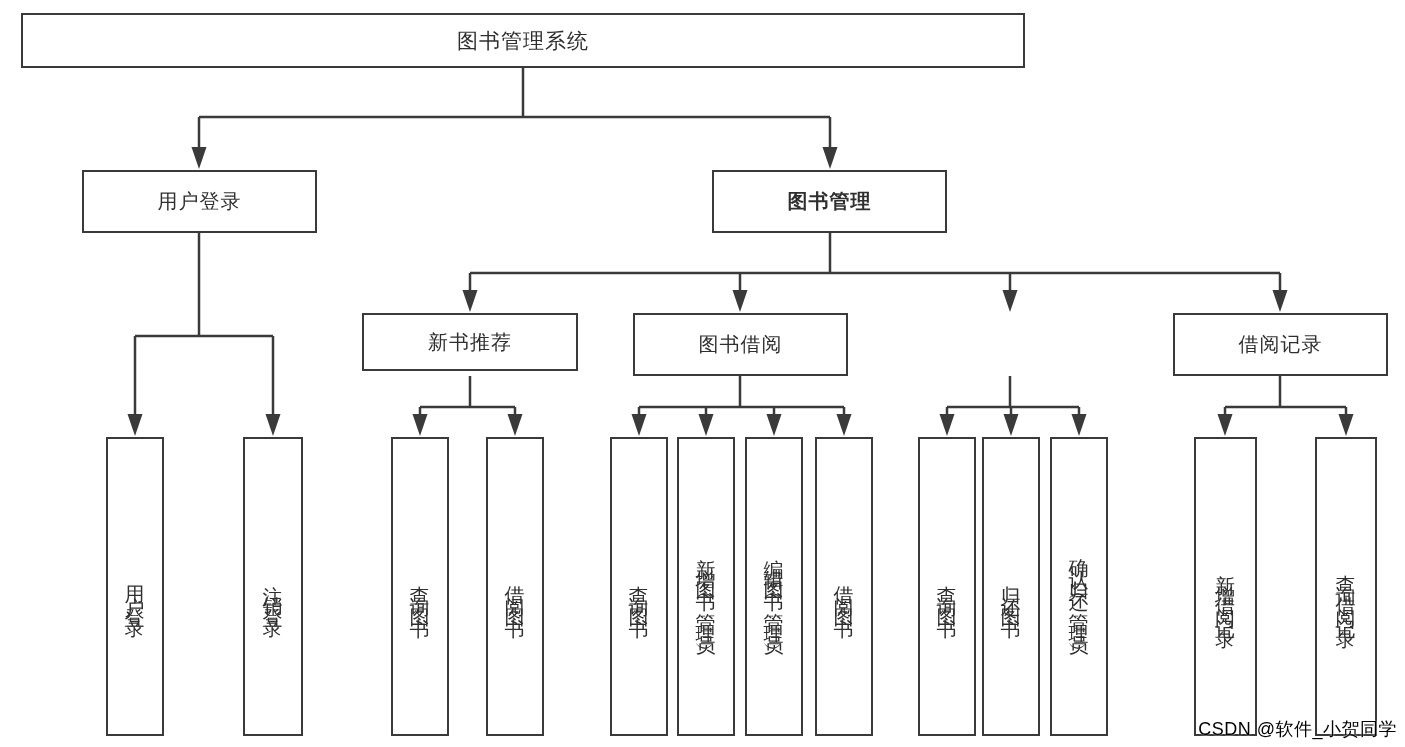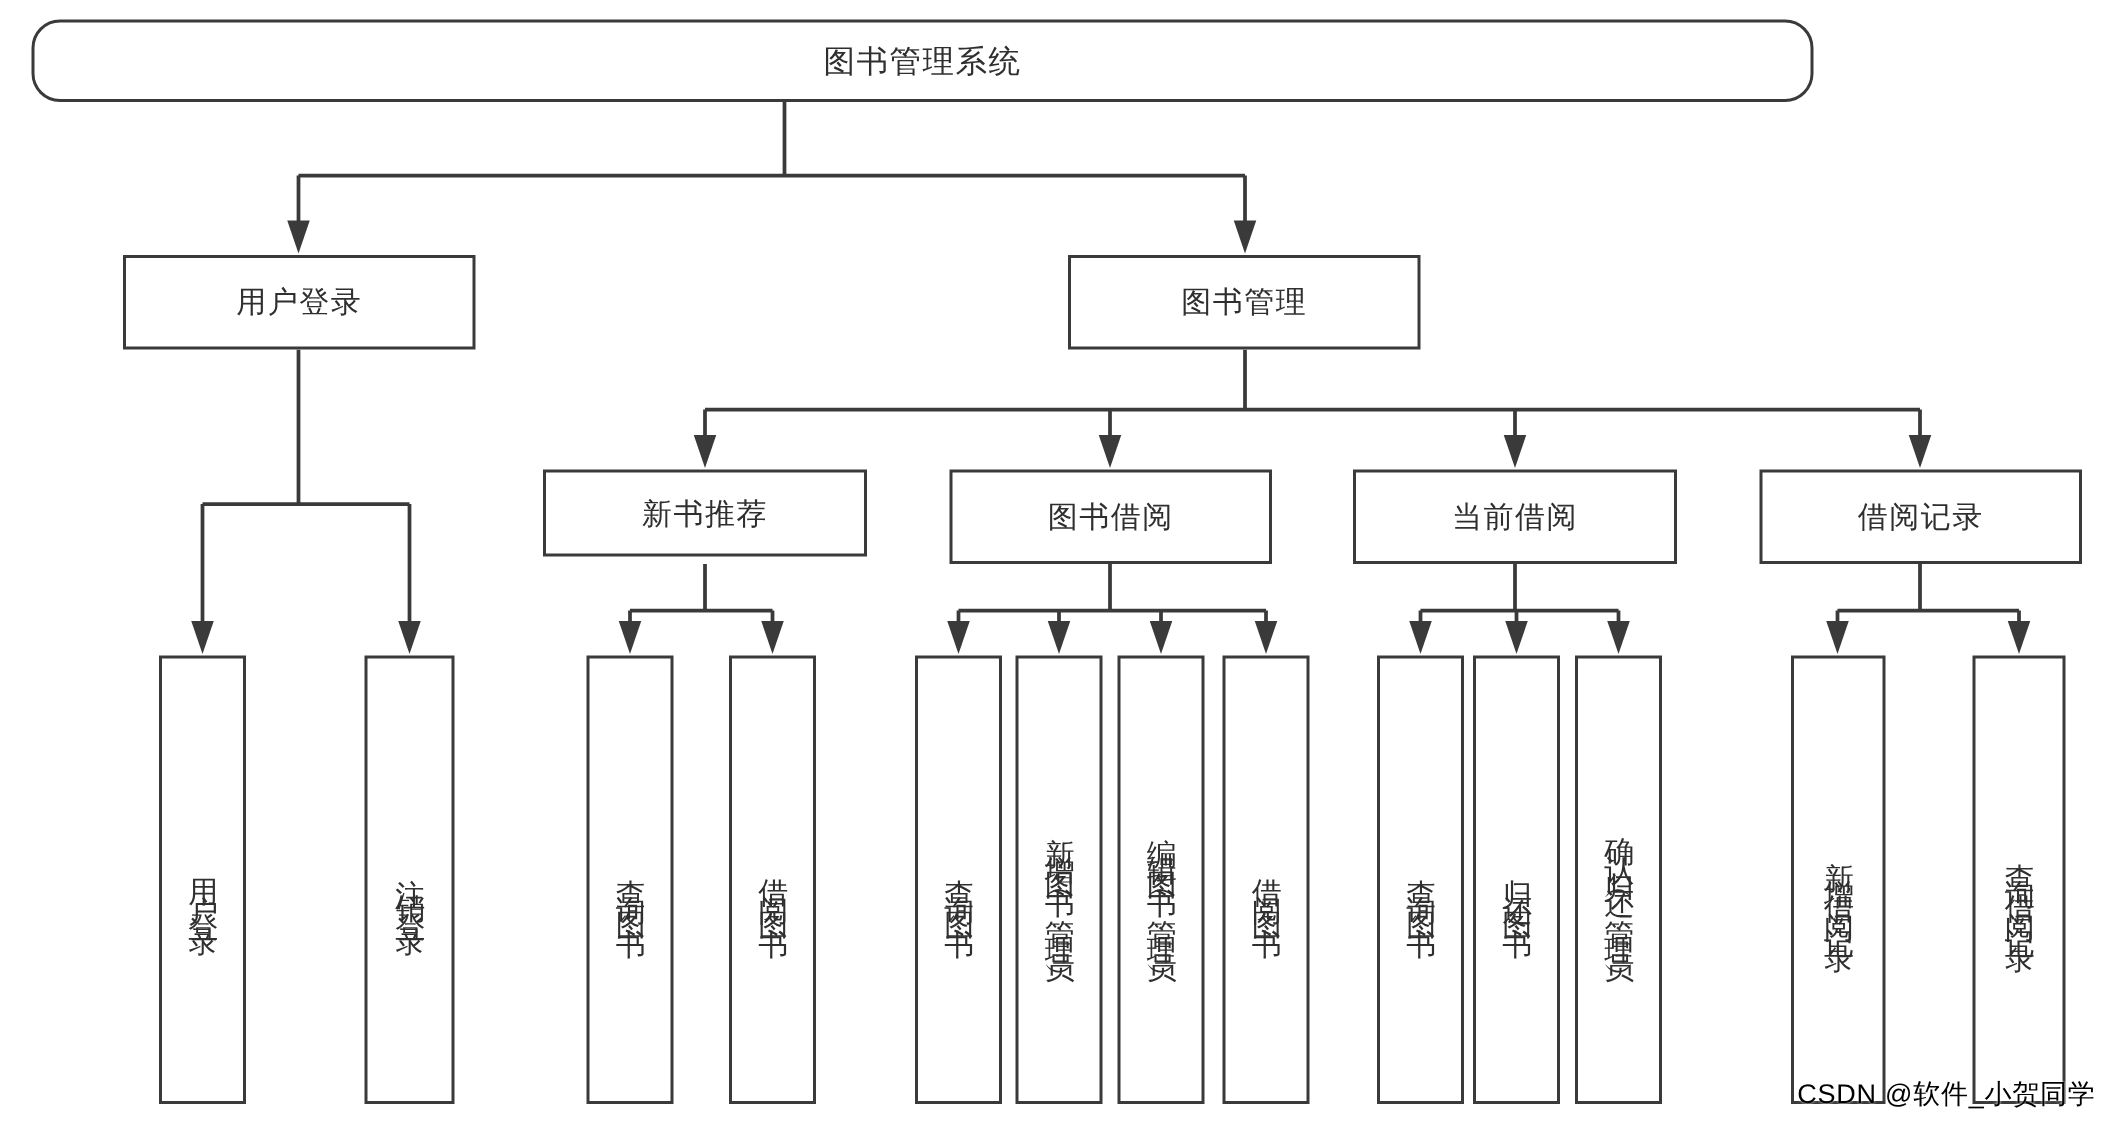--- a/index.html
+++ b/index.html
@@ -87,39 +87,36 @@
     <polygon class="ahead" points="1071.5,414 1086.5,414 1079,436"></polygon>
 
     <path class="cline" d="M1280 376 V407"></path>
     <path class="cline" d="M1225 407 H1346"></path>
     <path class="cline" d="M1225 407 V417"></path>
     <polygon class="ahead" points="1217.5,414 1232.5,414 1225,436"></polygon>
     <path class="cline" d="M1346 407 V417"></path>
     <polygon class="ahead" points="1338.5,414 1353.5,414 1346,436"></polygon>
   </svg>
 
-  <div class="node root-node" style="left:21px;top:13px;width:1188px;height:55px;border-radius:19px;">
+  <div class="node root-node" style="left:21px;top:13px;width:1004px;height:55px;">
     <span>图书管理系统</span>
   </div>
 
   <div class="node branch-node" style="left:82px;top:170px;width:235px;height:63px;">
     <span>用户登录</span>
   </div>
-  <div class="node branch-node" style="left:712px;top:170px;width:235px;height:63px;">
+  <div class="node branch-node" style="left:712px;top:170px;width:235px;height:63px;font-weight:bold;">
     <span>图书管理</span>
   </div>
 
   <div class="node branch-node" style="left:362px;top:313px;width:216px;height:58px;">
     <span>新书推荐</span>
   </div>
   <div class="node branch-node" style="left:633px;top:313px;width:215px;height:63px;align-items:center;">
     <span>图书借阅</span>
-  </div>
-  <div class="node branch-node" style="left:902px;top:313px;width:216px;height:63px;">
-    <span>当前借阅</span>
   </div>
   <div class="node branch-node" style="left:1173px;top:313px;width:215px;height:63px;">
     <span>借阅记录</span>
   </div>
 
   <div class="node leaf" style="left:106px;top:437px;width:58px;height:299px;">
     <span class="vtext">用户登录</span>
   </div>
   <div class="node leaf" style="left:243px;top:437px;width:60px;height:299px;">
     <span class="vtext">注销登录</span>

